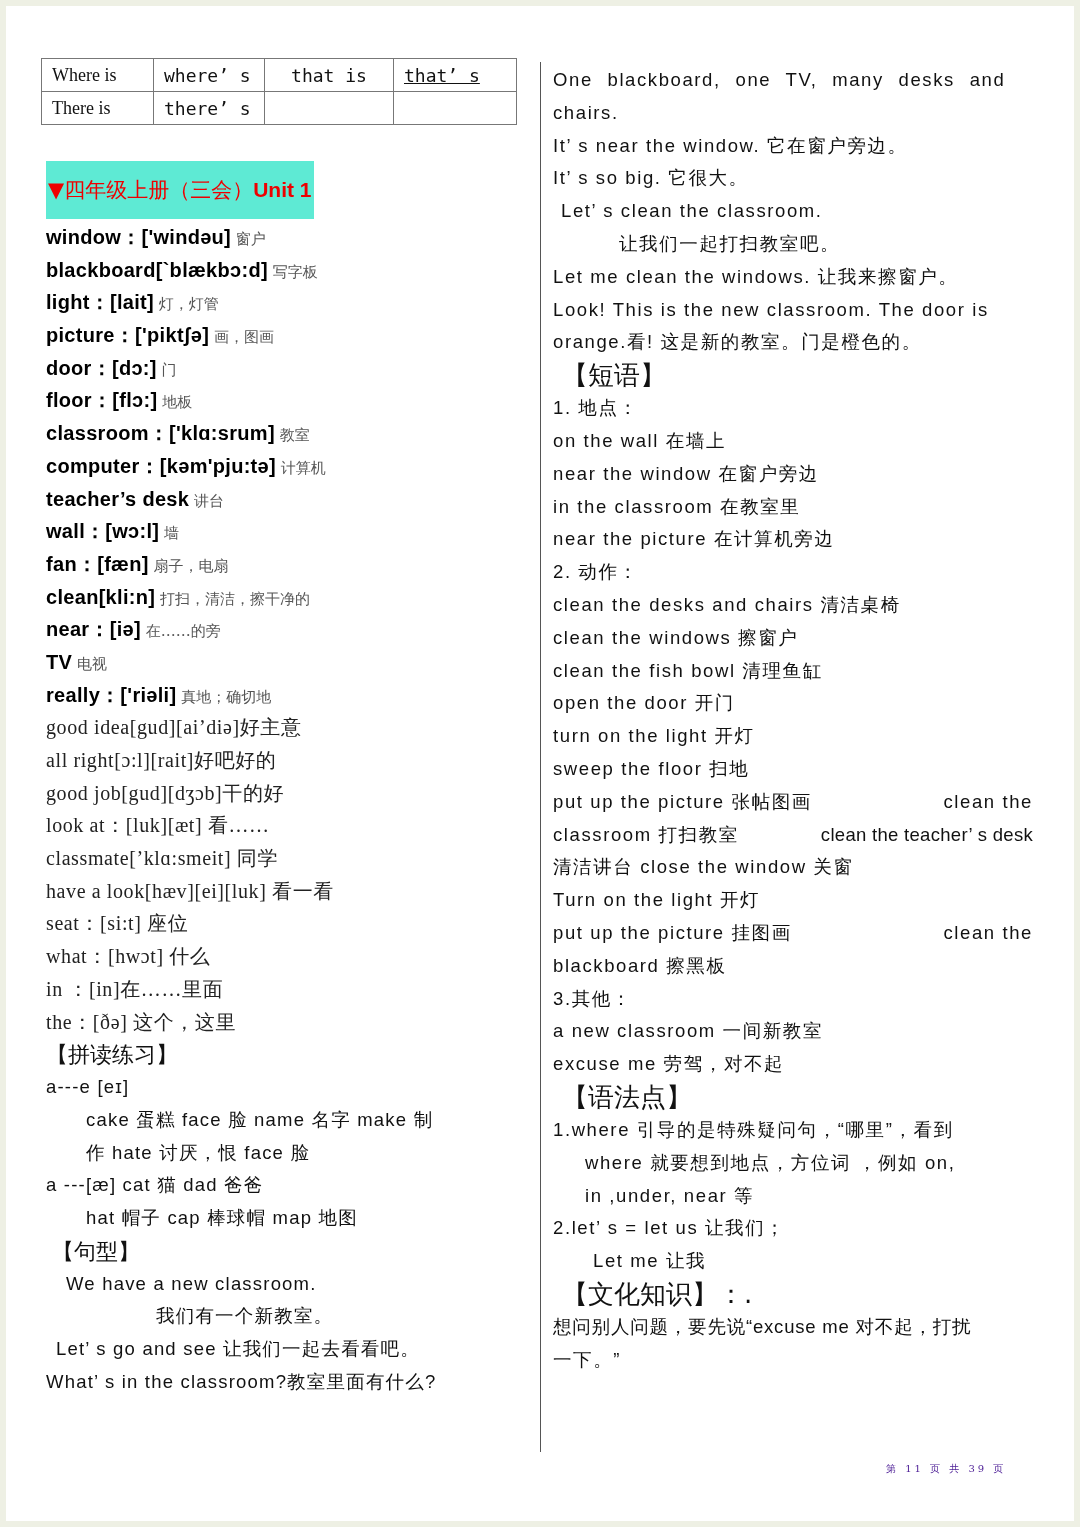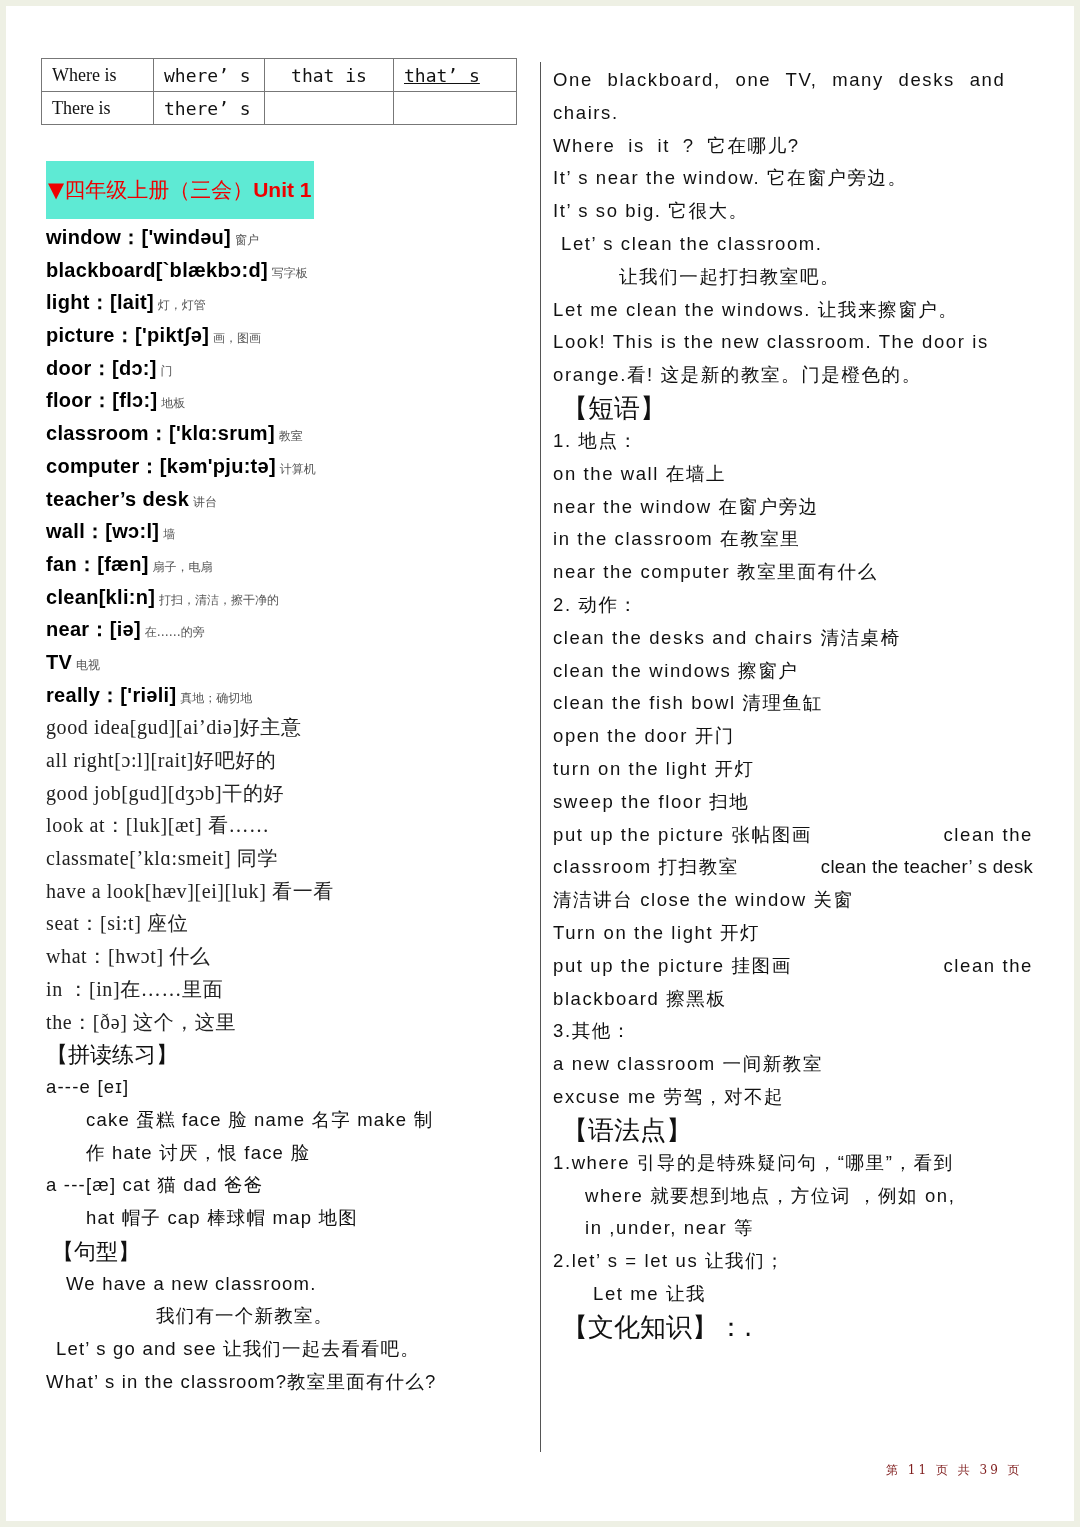--- a/index.html
+++ b/index.html
@@ -49,21 +49,21 @@
     padding: 15px 2px;
     line-height: 28px;
   }
   .unit-title .en { font-family: "Liberation Sans", sans-serif; font-weight: bold; }
 
   .vrow {
     height: 32.7px; line-height: 32.7px;
     font-size: 20px; white-space: nowrap;
   }
   .vrow .w { font-family: "Liberation Sans", sans-serif; font-weight: bold; color: #000; letter-spacing: 0.3px; }
-  .vrow .cn { font-family: "DejaVu Serif", serif; color: #555; font-size: 12px; }
+  .vrow .cn { font-family: "DejaVu Serif", serif; color: #555; font-size: 15px; }
   .serif-row {
     height: 32.7px; line-height: 32.7px; white-space: nowrap;
     font-family: "Liberation Serif", serif; font-size: 20px; color: #222;
     letter-spacing: 0.6px;
   }
   .heading {
     height: 33px; line-height: 33px;
     font-size: 22px; color: #111; white-space: nowrap;
   }
   .sans-row {
@@ -81,21 +81,21 @@
     font-family: "Liberation Sans", sans-serif; font-size: 18.5px; color: #111;
     letter-spacing: 1.6px;
   }
   .r-row.just { display: flex; justify-content: space-between; }
   .r-heading {
     height: 33px; line-height: 33px;
     font-size: 26px; color: #111; white-space: nowrap; margin-left: 9px;
   }
   .footer {
     position: absolute; left: 886px; top: 1462px;
-    font-family: "DejaVu Serif", serif; font-size: 12px; color: #7f1d1d;
+    font-family: "DejaVu Serif", serif; font-size: 10px; color: #4c1d95;
     letter-spacing: 3px; white-space: nowrap;
   }
 </style>
 </head>
 <body>
 
 <div class="page"></div>
 <div class="col-divider"></div>
 
 <div class="left">
@@ -164,37 +164,36 @@
     <div class="sans-row ind2">我们有一个新教室。</div>
     <div class="sans-row ind05">Let’ s go and see 让我们一起去看看吧。</div>
     <div class="sans-row">What’ s in the classroom?教室里面有什么?</div>
   </div>
 </div>
 
 <div class="right">
   <div>
     <div class="r-row" style="word-spacing:8px">One  blackboard, one TV,  many desks and</div>
     <div class="r-row">chairs.</div>
-    <div class="r-row" style="word-spacing:6px">Where  is  it ? 它在哪儿?</div>
     <div class="r-row">It’ s near the window. 它在窗户旁边。</div>
     <div class="r-row">It’ s so big. 它很大。</div>
     <div class="r-row" style="padding-left:8px"> Let’ s clean the classroom.</div>
     <div class="r-row" style="padding-left:66px">让我们一起打扫教室吧。</div>
     <div class="r-row">Let me clean the windows. 让我来擦窗户。</div>
     <div class="r-row">Look! This is the new classroom. The door is</div>
     <div class="r-row">orange.看! 这是新的教室。门是橙色的。</div>
   </div>
 
   <div class="r-heading">【短语】</div>
   <div class="r-row">1. 地点：</div>
   <div>
     <div class="r-row">on the wall 在墙上</div>
     <div class="r-row">near the window 在窗户旁边</div>
     <div class="r-row">in the classroom 在教室里</div>
-    <div class="r-row">near the computer 教室里面有什么</div>
+    <div class="r-row">near the picture 在计算机旁边</div>
   </div>
 
   <div class="r-row">2. 动作：</div>
   <div>
     <div class="r-row">clean the desks and chairs 清洁桌椅</div>
     <div class="r-row">clean the windows 擦窗户</div>
     <div class="r-row">clean the fish bowl 清理鱼缸</div>
     <div class="r-row">open the door 开门</div>
     <div class="r-row">turn on the light 开灯</div>
     <div class="r-row">sweep the floor 扫地</div>
@@ -227,15 +226,19 @@
   <div class="r-heading">【语法点】</div>
   <div>
     <div class="r-row">1.where 引导的是特殊疑问句，“哪里”，看到</div>
     <div class="r-row" style="padding-left:32px">where 就要想到地点，方位词 ，例如 on,</div>
     <div class="r-row" style="padding-left:32px">in ,under, near 等</div>
     <div class="r-row">2.let’ s =  let us 让我们；</div>
     <div class="r-row" style="padding-left:40px">Let  me 让我</div>
   </div>
 
   <div class="r-heading">【文化知识】：.</div>
+  <div>
+    <div class="r-row" style="letter-spacing:0.8px">想问别人问题，要先说“excuse me 对不起，打扰</div>
+    <div class="r-row">一下。”</div>
+  </div>
 </div>
 
 <div class="footer">第 11 页 共 39 页</div>
 
 </body></html>

